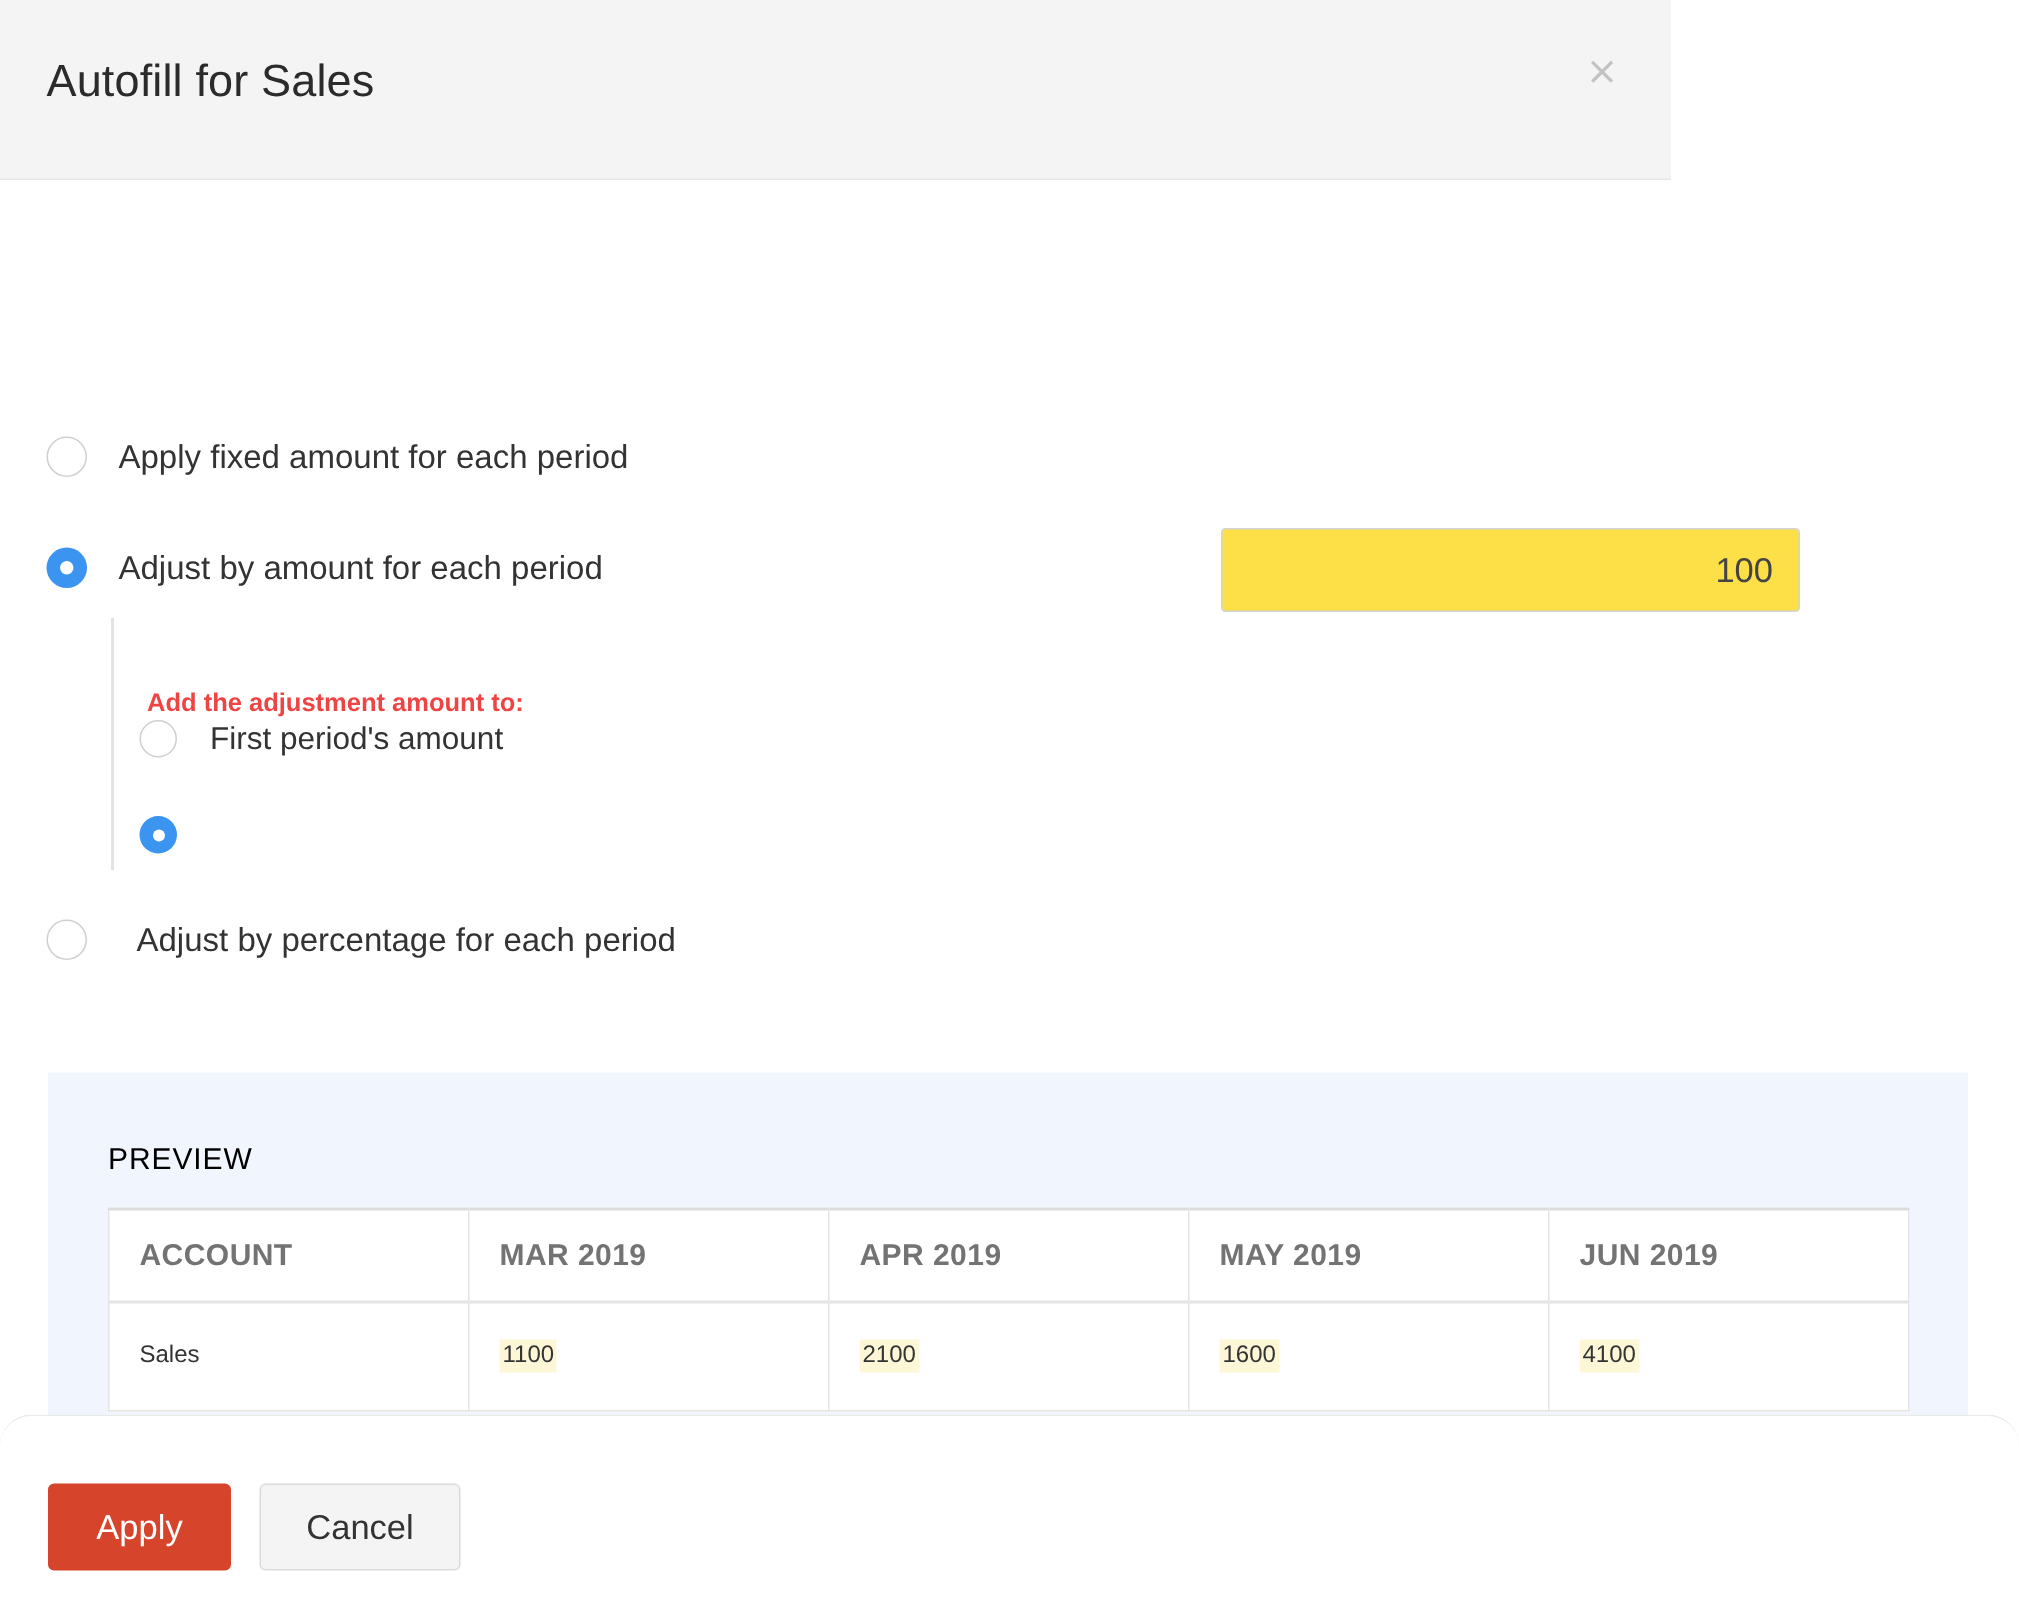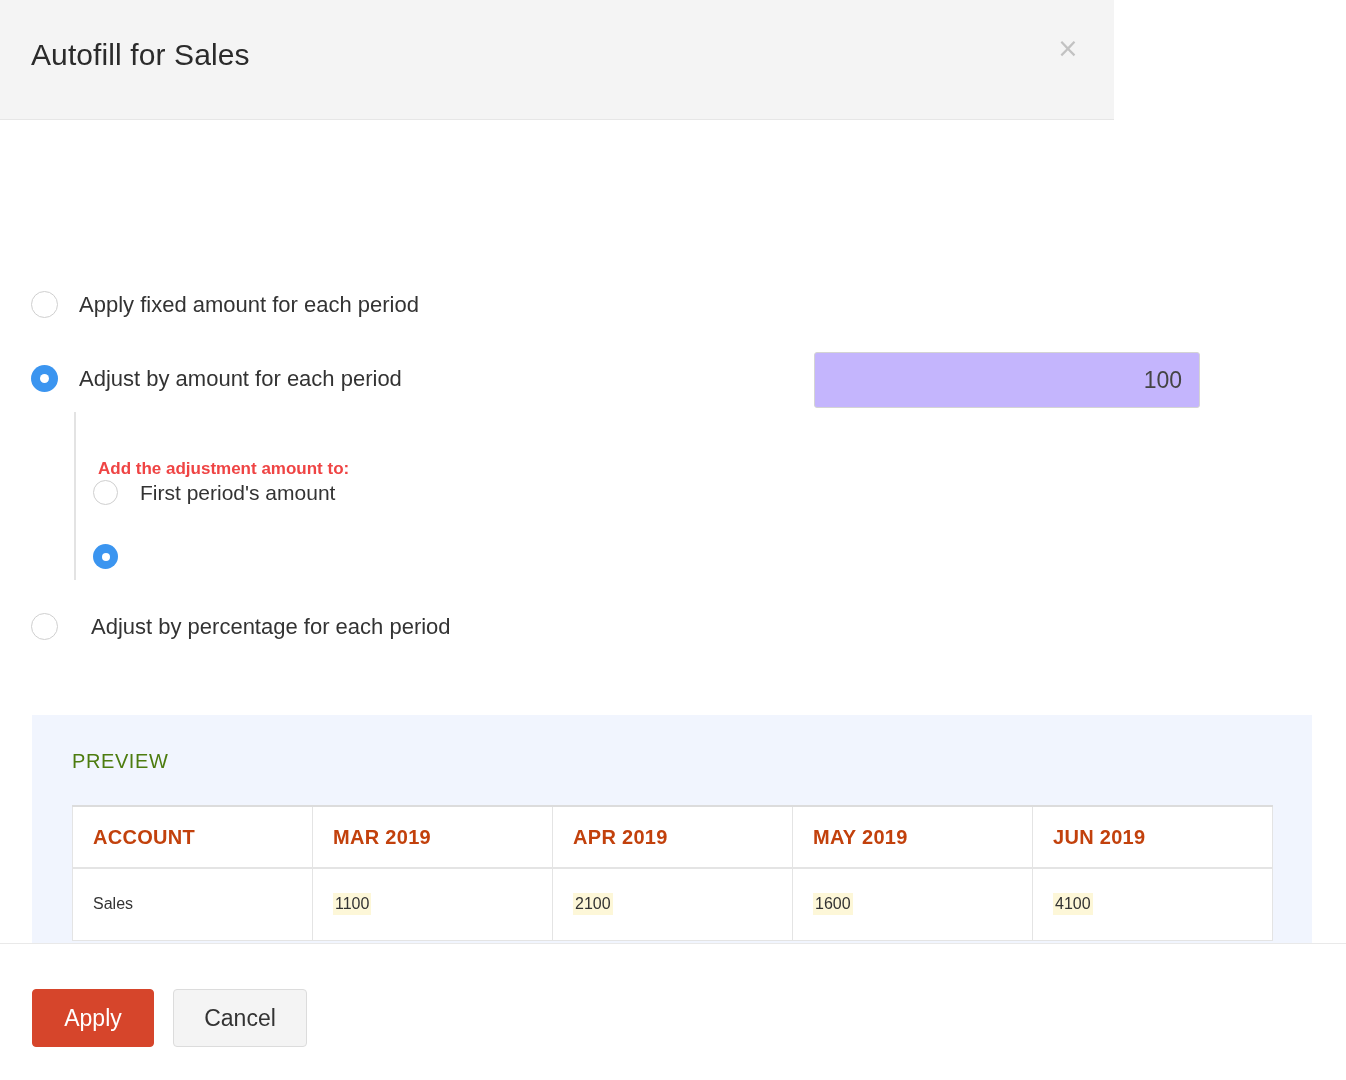--- a/index.html
+++ b/index.html
@@ -142,21 +142,21 @@
 
   
   .amount-input {
     position: absolute;
     left: 814px;
     top: 232px;
     width: 386px;
     height: 56px;
     border: 1px solid #d4d4d4;
     border-radius: 3px;
-    background: #c4b5fd;
+    background: #fde047;
     font-family: "Liberation Sans", sans-serif;
     font-size: 23px;
     color: #444444;
     text-align: right;
     padding: 0 17px;
     outline: none;
   }
 
   
   .preview-panel {
@@ -164,23 +164,23 @@
     left: 32px;
     top: 595px;
     width: 1280px;
     height: 308px;
     background: #f1f5fe;
   }
 
   .preview-label {
     position: absolute;
     left: 40px;
-    top: 35px;
+    top: 47px;
     font-size: 20px;
-    color: #4d7c0f;
+    color: #000000;
     letter-spacing: 0.6px;
   }
 
   .preview-table {
     position: absolute;
     left: 40px;
     top: 90px;
     width: 1200px;
     border-collapse: collapse;
     background: #ffffff;
@@ -192,21 +192,21 @@
     border: 1px solid #e4e4e4;
     text-align: left;
     padding: 0 20px;
     background: #ffffff;
   }
 
   .preview-table th {
     height: 62px;
     font-size: 20px;
     font-weight: 700;
-    color: #c2410c;
+    color: #737373;
     letter-spacing: 0.3px;
     border-top: 2px solid #dcdcdc;
     border-bottom: 2px solid #e4e4e4;
   }
 
   .preview-table td {
     height: 72px;
     font-size: 16px;
     color: #333333;
     border-bottom: 1px solid #e4e4e4;
@@ -223,20 +223,21 @@
 
   
   .dialog-footer {
     position: absolute;
     left: 0;
     top: 943px;
     width: 1346px;
     height: 137px;
     border-top: 1px solid #e9e9e9;
     background: #ffffff;
+    border-radius: 21px;
   }
 
   .btn {
     position: absolute;
     top: 45px;
     height: 58px;
     border-radius: 4px;
     font-family: "Liberation Sans", sans-serif;
     font-size: 23px;
     cursor: pointer;

